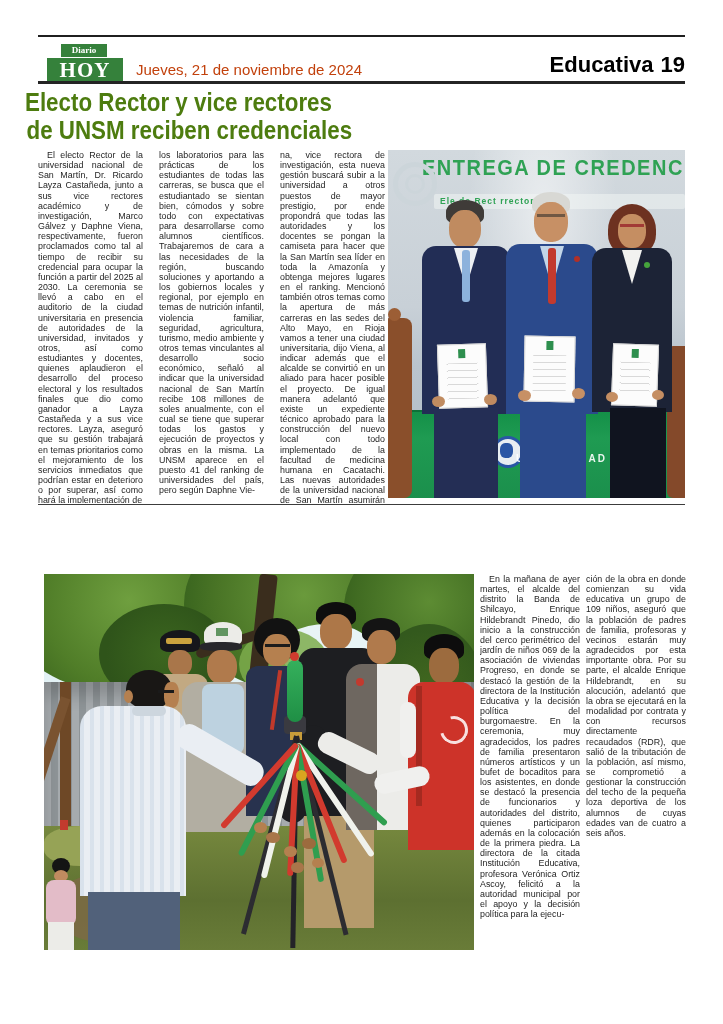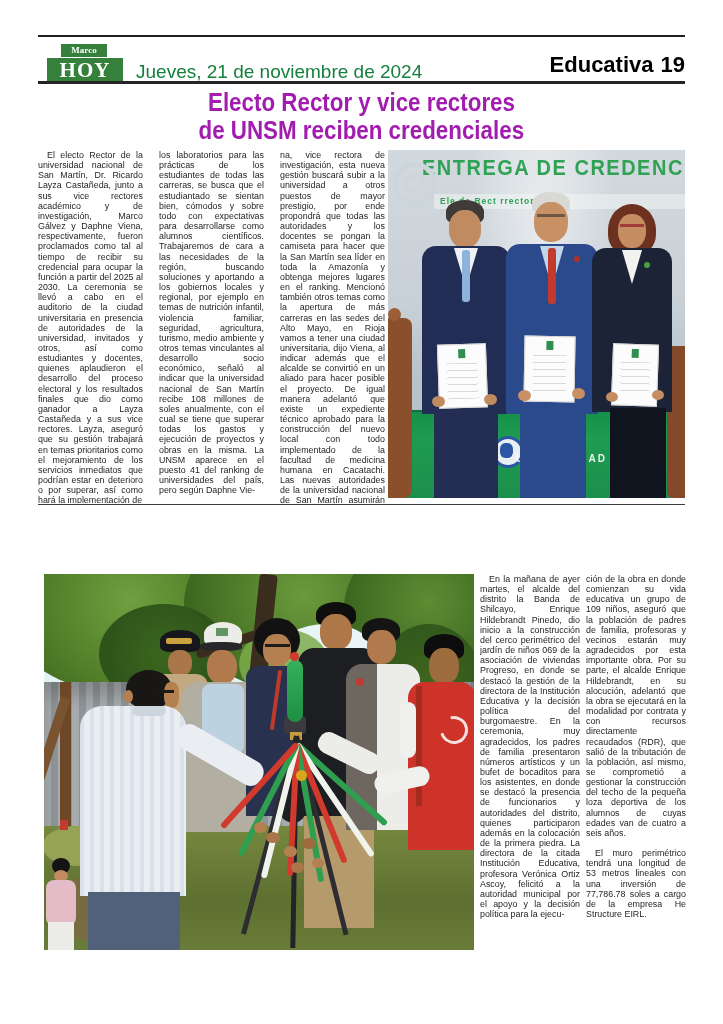--- a/index.html
+++ b/index.html
@@ -8,25 +8,25 @@
   .abs{position:absolute;}
   
   .rule-top{left:38px;top:35px;width:647px;height:2px;background:#1f1f1f;}
   .rule-thick{left:38px;top:81px;width:647px;height:3px;background:#242424;}
   .logo-tab{left:61px;top:44px;width:46px;height:13px;background:#35813b;color:#fff;
             font-family:"Liberation Serif",serif;font-weight:bold;font-size:9px;line-height:13px;
             text-align:center;border-bottom:1px solid #fff;}
   .logo-box{left:47px;top:58px;width:76px;height:25px;background:#35813b;color:#fff;
             font-family:"Liberation Serif",serif;font-weight:bold;font-size:21px;line-height:24px;
             text-align:center;letter-spacing:1px;}
-  .date{left:136px;top:61px;font-size:19px;color:#15803d;}
+  .date{left:136px;top:61px;font-size:15px;color:#c2410c;}
   .section{right:38px;top:52px;font-size:22px;font-weight:bold;color:#000;}
   .section span{margin-left:7px;}
   
-  .headline{left:0;width:723px;text-align:center;font-weight:bold;color:#a21caf;
+  .headline{left:0;width:723px;font-weight:bold;color:#4d7c0f;
             font-size:26px;line-height:28px;margin:0;}
   .headline .hl{display:inline-block;white-space:nowrap;transform:scaleX(.86);transform-origin:50% 50%;}
   
   .bodycol{font-size:8.9px;line-height:10.15px;text-align:justify;color:#1e1e1e;
            overflow:hidden;hyphens:auto;-webkit-hyphens:auto;}
   .ind{text-indent:9px;}
   .sep{left:38px;top:504px;width:647px;height:1px;background:#3c3c3c;}
   
   .photo{overflow:hidden;background:#ccc;}
   
@@ -34,21 +34,21 @@
           display:flex;align-items:center;justify-content:center;}
   .banner span{color:#fff;font-weight:bold;font-size:21px;white-space:nowrap;
                transform:scaleX(.8);transform-origin:50% 50%;text-shadow:0 1px 1px rgba(0,0,0,.25);}
 </style>
 </head>
 <body>
 
 <div class="page">
 
   <div class="abs rule-top"></div>
-  <div class="abs logo-tab">Marco</div>
+  <div class="abs logo-tab">Diario</div>
   <div class="abs logo-box">HOY</div>
   <div class="abs date">Jueves, 21 de noviembre de 2024</div>
   <div class="abs section">
     <b>Educativa</b><span>19</span>
   </div>
   <div class="abs rule-thick"></div>
 
   <h1 class="abs headline" style="top:88px;">
     <span class="hl">Electo Rector y vice rectores</span><br>
     <span class="hl">de UNSM reciben credenciales</span>
@@ -226,17 +226,16 @@
 
     <div class="abs" style="left:8px;top:284px;width:18px;height:16px;background:#141414;border-radius:50%;"></div>
     <div class="abs" style="left:10px;top:296px;width:14px;height:12px;background:#c08b60;border-radius:50%;"></div>
     <div class="abs" style="left:2px;top:306px;width:30px;height:46px;background:#e3bcc8;border-radius:8px;"></div>
     <div class="abs" style="left:4px;top:348px;width:26px;height:28px;background:#ecece8;"></div>
   </div>
 
   <div class="abs bodycol ind" style="left:480px;top:574px;width:100px;height:372px;">En la mañana de ayer martes, el alcalde del distrito la Banda de Shilcayo, Enrique Hildebrandt Pinedo, dio inicio a la construcción del cerco perimétrico del jardín de niños 069 de la asociación de viviendas Progreso, en donde se destacó la gestión de la directora de la Institución Educativa y la decisión política del burgomaestre. En la ceremonia, muy agradecidos, los padres de familia presentaron números artísticos y un bufet de bocaditos para los asistentes, en donde se destacó la presencia de funcionarios y autoridades del distrito, quienes participaron además en la colocación de la primera piedra. La directora de la citada Institución Educativa, profesora Verónica Ortiz Ascoy, felicitó a la autoridad municipal por el apoyo y la decisión política para la ejecu-</div>
   <div class="abs bodycol" style="left:586px;top:574px;width:100px;height:372px;">
     <div>ción de la obra en donde comienzan su vida educativa un grupo de 109 niños, aseguró que la población de padres de familia, profesoras y vecinos estarán muy agradecidos por esta importante obra. Por su parte, el alcalde Enrique Hildebrandt, en su alocución, adelantó que la obra se ejecutará en la modalidad por contrata y con recursos directamente recaudados (RDR), que salió de la tributación de la población, así mismo, se comprometió a gestionar la construcción del techo de la pequeña loza deportiva de los alumnos de cuyas edades van de cuatro a seis años.</div>
-    <div class="ind" style="margin-top:10px;">El muro perimétrico tendrá una longitud de 53 metros lineales con una inversión de 77,786.78 soles a cargo de la empresa He Structure EIRL.</div>
   </div>
 
 
 </div>
 
 </body></html>

